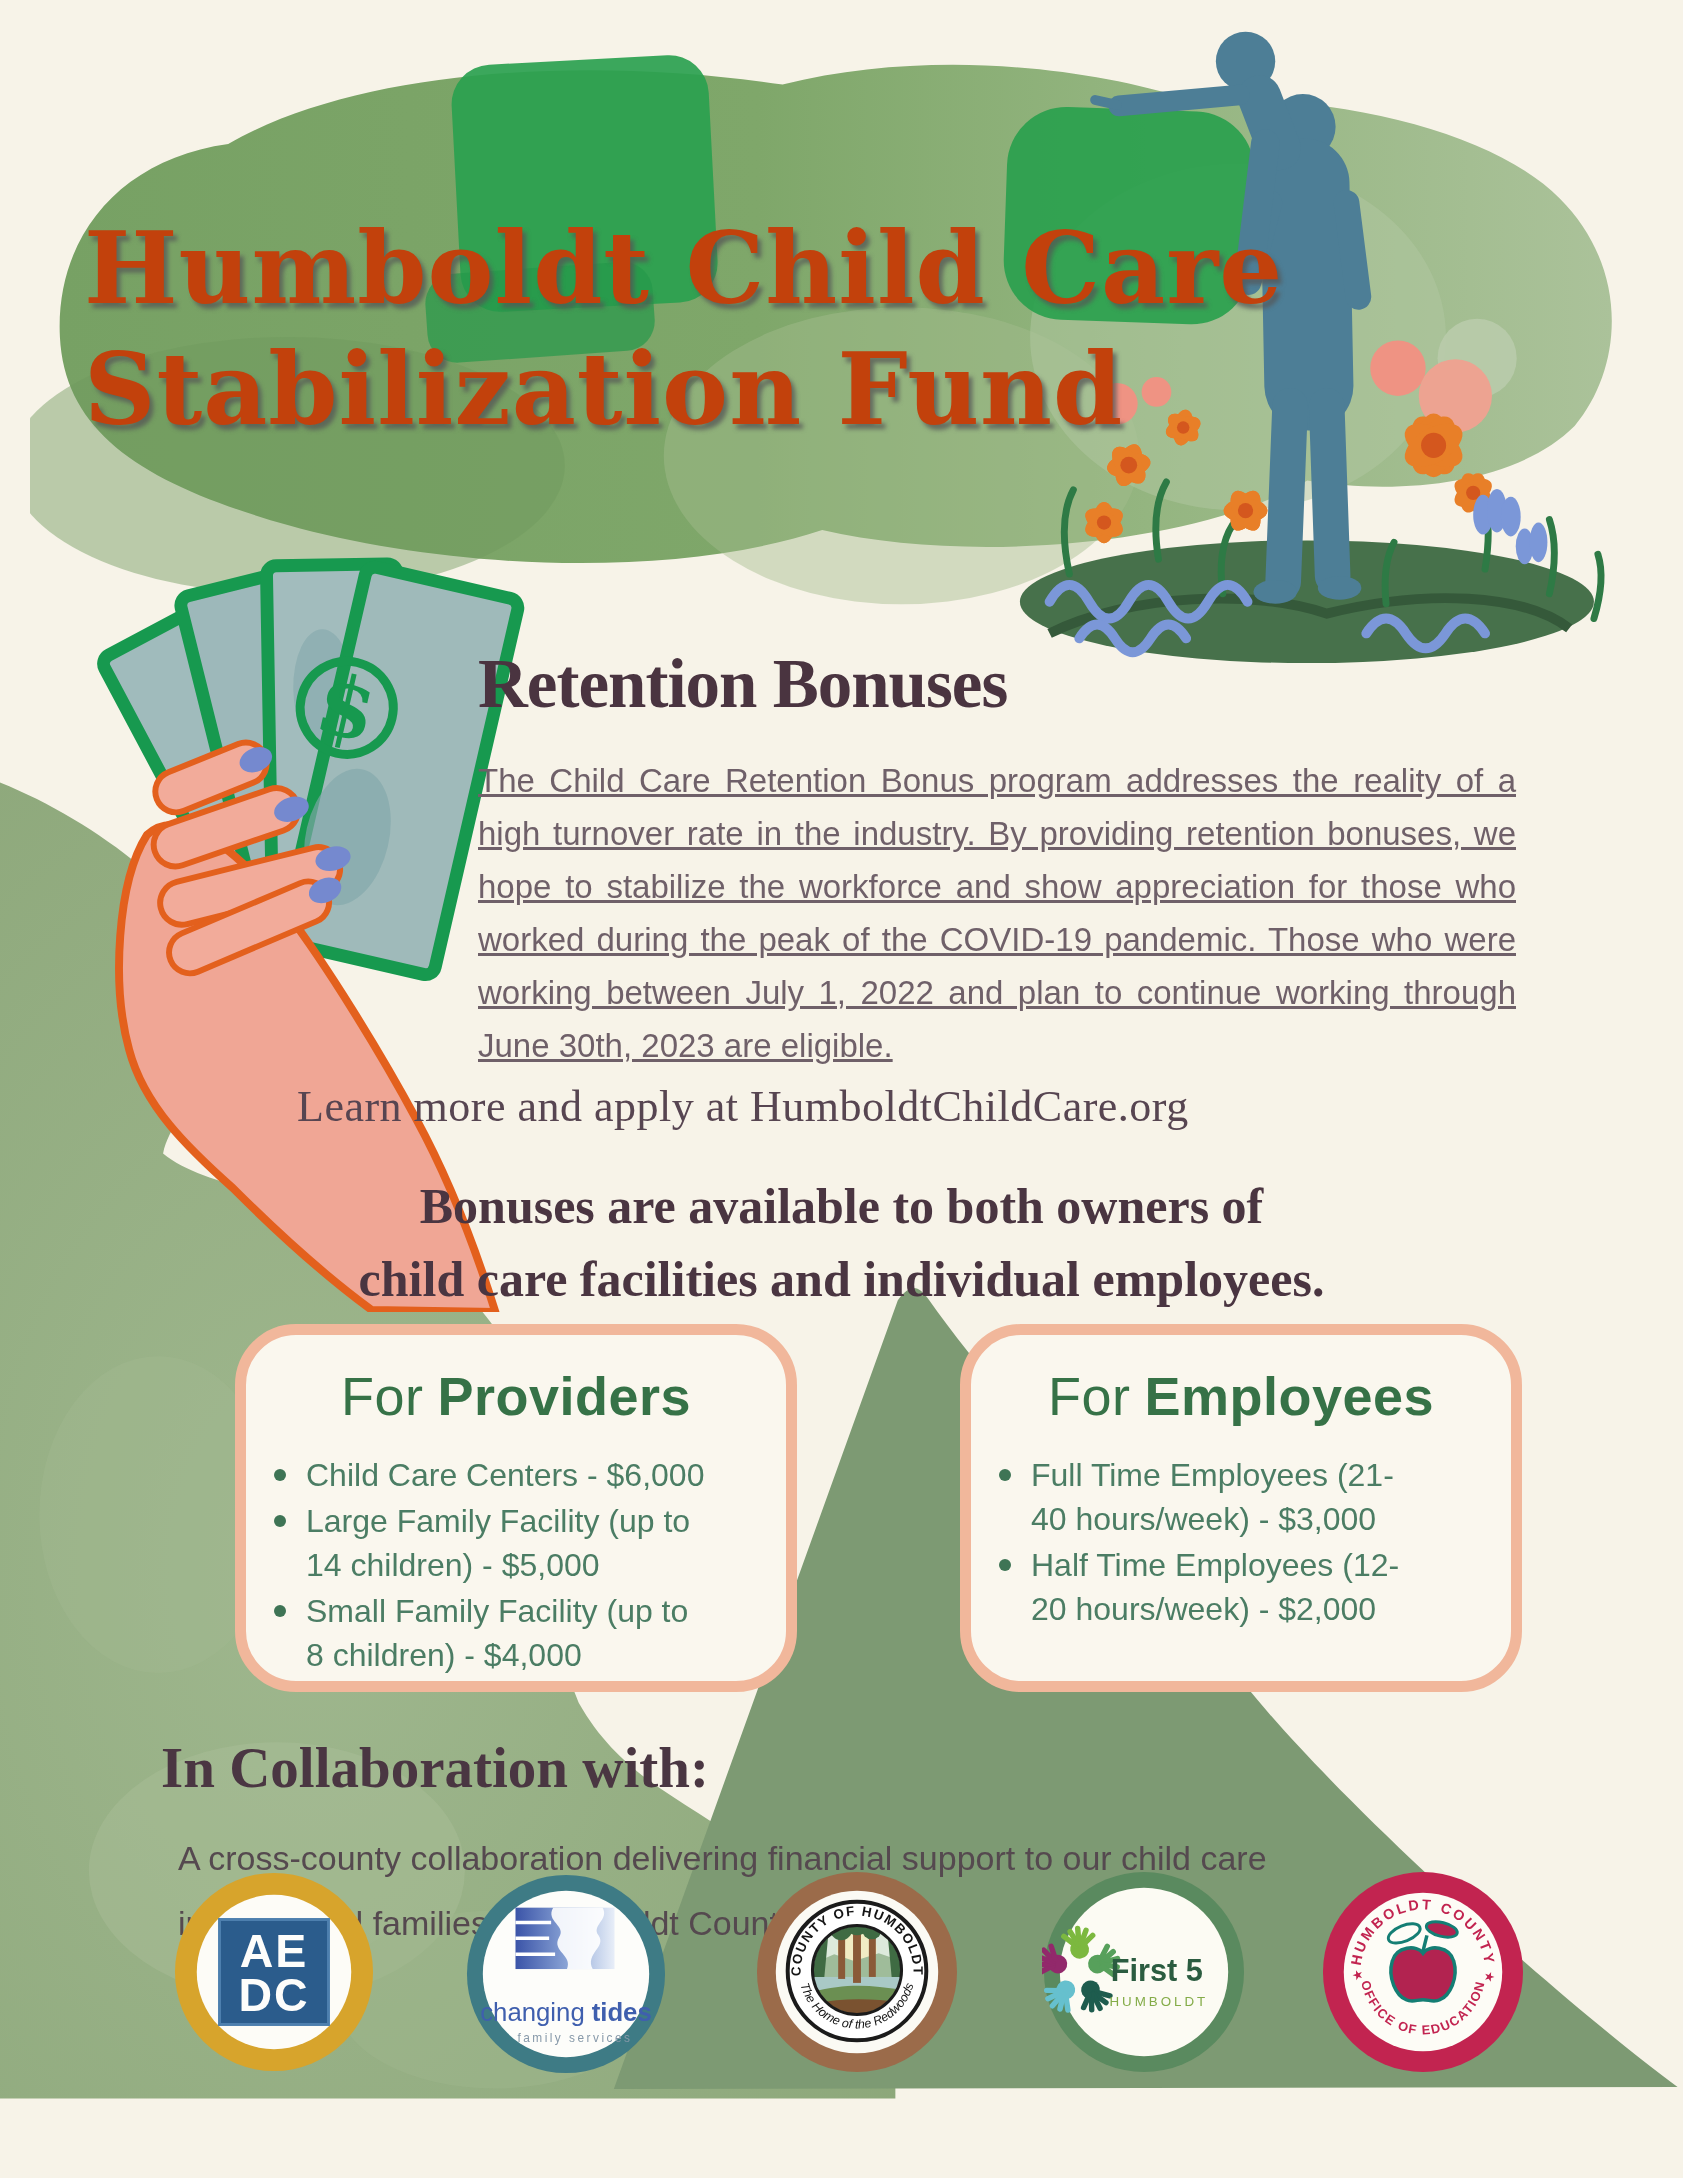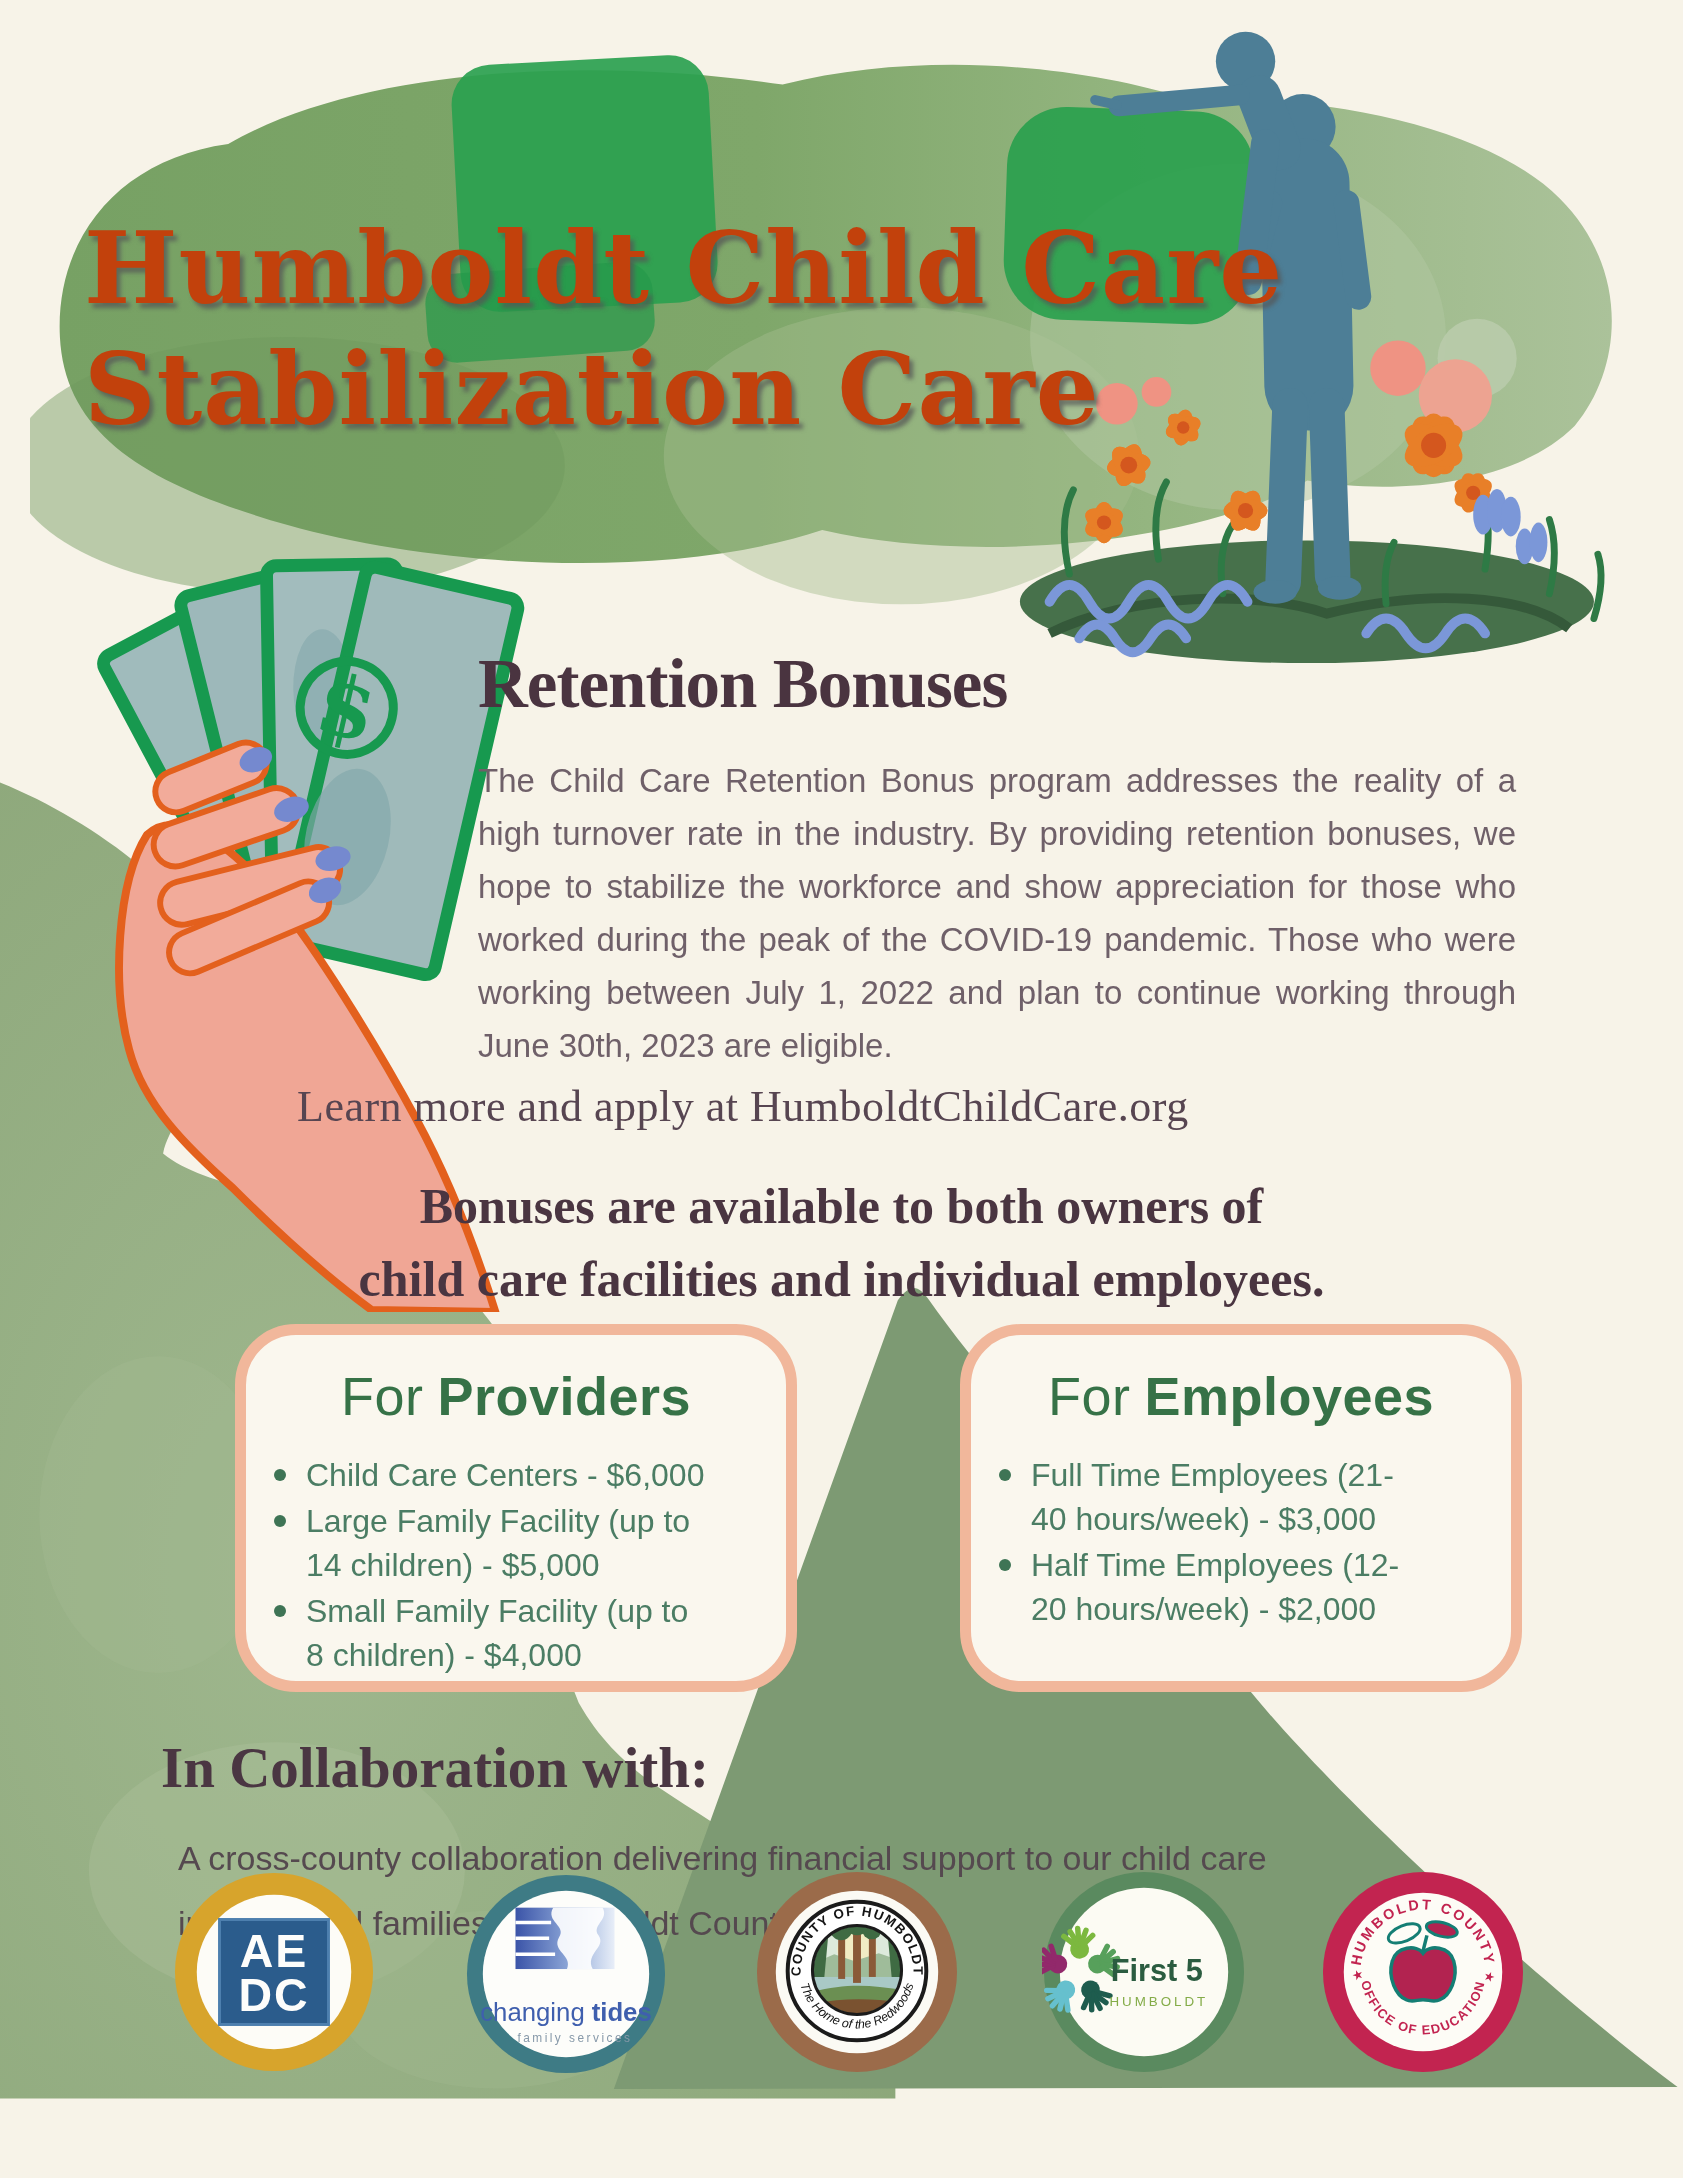--- a/index.html
+++ b/index.html
@@ -16,21 +16,21 @@
     color:#c2410c; text-shadow:4px 5px 4px rgba(85,85,85,.75);
   }
   
   .ret-heading{
     left:478px; top:645px; z-index:3;
     font-family:"Liberation Serif","DejaVu Serif",serif;
     font-weight:bold; font-size:69px; color:#4a3440; letter-spacing:-1px;
   }
   .ret-body{
     left:478px; top:754px; width:1038px; z-index:3;
-    font-size:33px; line-height:53px; color:#6f6069; text-align:justify;
+    font-size:33px; line-height:53px; color:#6f6069; text-align:justify;text-decoration:underline;
   }
   .learn-more{
     left:297px; top:1081px; width:1337px; text-align:left; z-index:3;
     font-family:"Liberation Serif","DejaVu Serif",serif;
     font-size:44px; color:#574551; letter-spacing:0.5px;
   }
   .avail{
     left:99px; top:1170px; width:1485px; text-align:center; z-index:3;
     font-family:"Liberation Serif","DejaVu Serif",serif;
     font-weight:bold; font-size:50px; line-height:73px; color:#4a3541;
@@ -100,21 +100,21 @@
     <ellipse cx="260" cy="430" rx="280" ry="130" fill="#6f9a5e" opacity="0.45"></ellipse>
     <ellipse cx="880" cy="420" rx="240" ry="150" fill="#a3bc8e" opacity="0.45"></ellipse>
     <ellipse cx="1220" cy="300" rx="210" ry="175" fill="#b2c7a2" opacity="0.5"></ellipse>
     <rect x="430" y="20" width="260" height="250" rx="40" fill="#2aa14f" opacity="0.92" transform="rotate(-3 560 145)"></rect>
     <rect x="985" y="70" width="250" height="215" rx="60" fill="#28a04c" opacity="0.9" transform="rotate(2 1110 177)"></rect>
     <rect x="400" y="230" width="230" height="90" rx="30" fill="#25984a" opacity="0.7" transform="rotate(-4 515 275)"></rect>
   </svg>
 
   <div class="abs title">
     <div>Humboldt Child Care</div>
-    <div>Stabilization Care</div>
+    <div>Stabilization Fund</div>
   </div>
 
   <svg class="abs" style="left:1010px;top:0;z-index:1;" width="673" height="673" viewBox="0 0 680 680">
 
     <ellipse cx="300" cy="608" rx="290" ry="62" fill="#47714b"></ellipse>
     <path d="M 40,640 C 120,600 250,595 320,620 C 420,595 520,600 565,635" fill="none" stroke="#35593a" stroke-width="10"></path>
 
     <g stroke="#2e7a45" stroke-width="7" fill="none" stroke-linecap="round">
       <path d="M 60,580 q -12,-55 4,-85"></path>
         <path d="M 150,565 q -8,-50 8,-78"></path>

